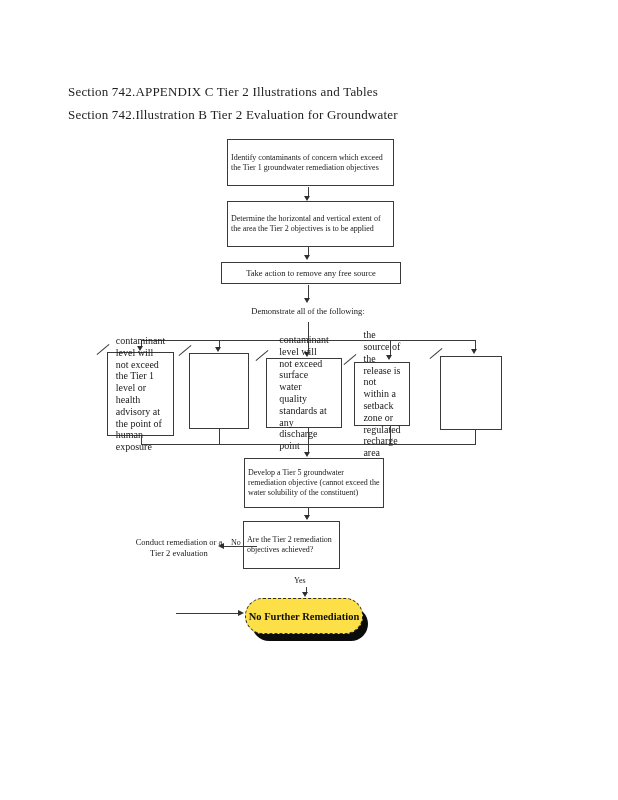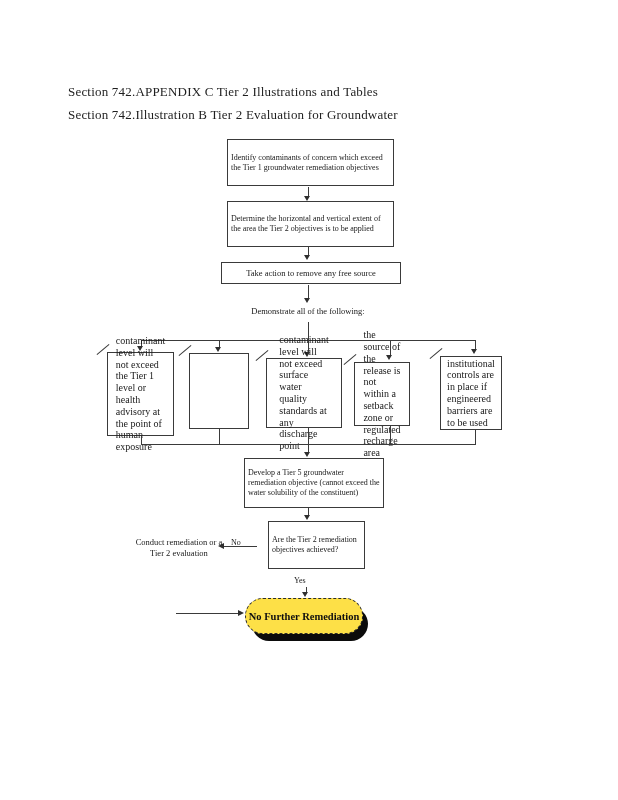--- a/index.html
+++ b/index.html
@@ -82,39 +82,38 @@
     <div class="fbox cond" style="left:266px;top:358px;width:76px;height:70px;">
       <i class="corner"></i>
       <span>contaminant level will not exceed surface water quality standards at any discharge point</span>
     </div>
     <div class="fbox cond" style="left:354px;top:362px;width:56px;height:64px;">
       <i class="corner"></i>
       <span>the source of the release is not within a setback zone or regulated recharge area</span>
     </div>
     <div class="fbox cond" style="left:440px;top:356px;width:62px;height:74px;">
       <i class="corner"></i>
-      <span>institutional controls are in place if engineered barriers are to be used</span>
     </div>
 
     <div class="v" style="left:141px;top:436px;height:9px;"></div>
     <div class="v" style="left:219px;top:429px;height:16px;"></div>
     <div class="v" style="left:308px;top:428px;height:17px;"></div>
     <div class="v" style="left:390px;top:426px;height:19px;"></div>
     <div class="v" style="left:475px;top:430px;height:15px;"></div>
     <div class="h" style="left:141px;top:444px;width:335px;"></div>
     <div class="v" style="left:308px;top:445px;height:8px;"></div>
     <div class="ad" style="left:304px;top:452px;"></div>
 
     <div class="fbox" style="left:244px;top:458px;width:140px;height:50px;">
       <span>Develop a Tier 5 groundwater remediation objective (cannot exceed the water solubility of the constituent)</span>
     </div>
     <div class="v" style="left:308px;top:508px;height:8px;"></div>
     <div class="ad" style="left:304px;top:515px;"></div>
 
-    <div class="fbox" style="left:268px;top:521px;width:97px;height:48px;">
+    <div class="fbox" style="left:243px;top:521px;width:97px;height:48px;">
       <span>Are the Tier 2 remediation objectives achieved?</span>
     </div>
 
     <div class="h" style="left:224px;top:546px;width:33px;"></div>
     <div class="al" style="left:218px;top:543px;"></div>
     <div class="lbl" style="left:231px;top:538px;font-size:8px;">No</div>
     <div class="lbl" style="left:128px;top:537px;width:102px;">Conduct remediation or a Tier 2 evaluation</div>
 
     <div class="lbl" style="left:294px;top:576px;font-size:8px;">Yes</div>
     <div class="v" style="left:306px;top:587px;height:6px;"></div>

